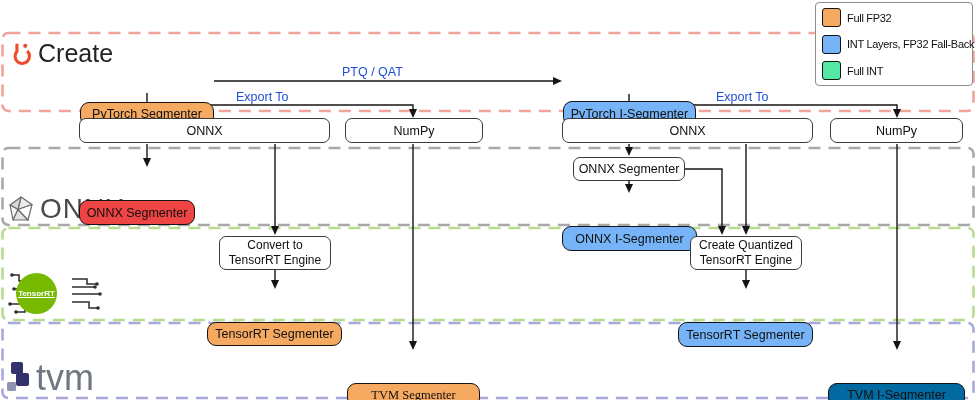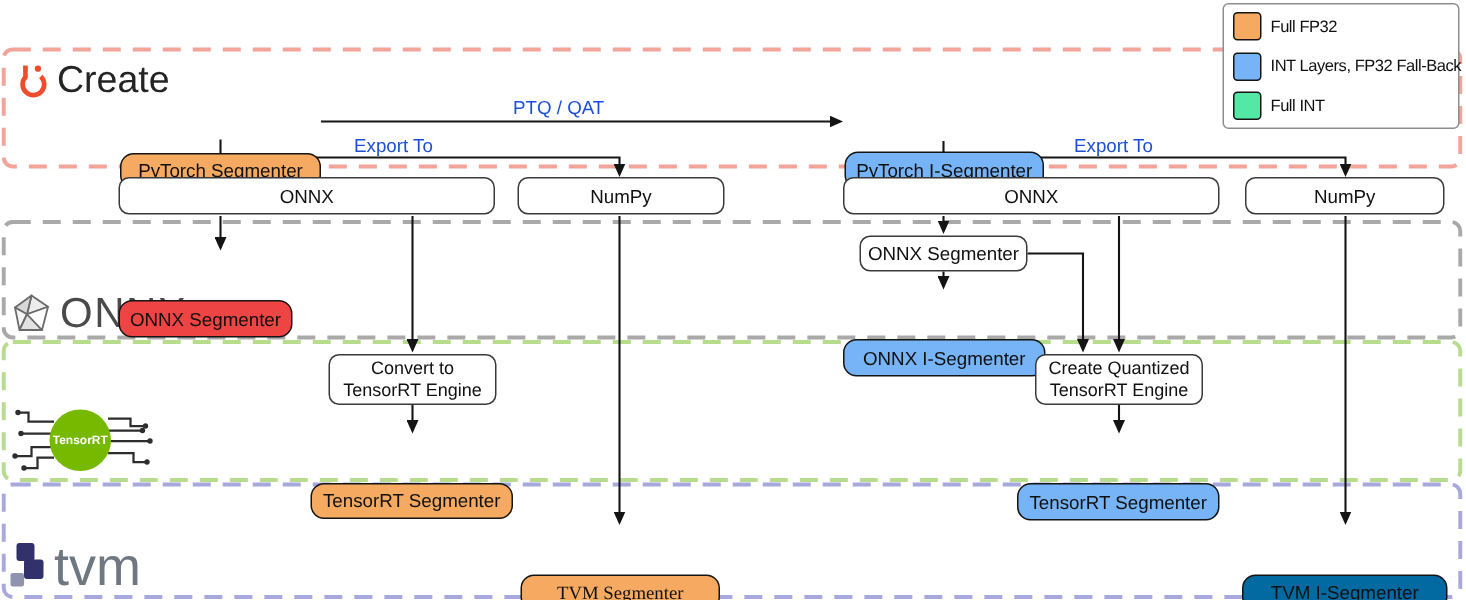--- a/index.html
+++ b/index.html
@@ -34,23 +34,23 @@
   .legend-label { font-size:11px; letter-spacing:-0.3px; white-space:nowrap; color:#101010; }
 
   .pytorch-logo { position:absolute; left:8px; top:40px; display:flex; align-items:center; gap:5px;
     font-size:25px; line-height:26px; color:#242424; }
   .onnx-logo { position:absolute; left:8px; top:194px; display:flex; align-items:center; gap:6px;
     font-size:28px; line-height:30px; color:#4a4a4a; letter-spacing:1px; }
   .tvm-logo { position:absolute; left:6px; top:358px; display:flex; align-items:flex-start; }
   .tvm-text { font-size:36px; line-height:40px; color:#6F7881; margin-left:2px; }
   .trt-logo-wrap { position:absolute; left:6px; top:271px; width:100px; height:48px; }
   .trt-circle {
-    position:absolute; left:27px; top:2px; width:41px; height:41px; border-radius:50%;
+    position:absolute; left:10px; top:2px; width:41px; height:41px; border-radius:50%;
     background:#76B900; color:#fff; font-size:8px; font-weight:bold;
-    display:flex; align-items:center; justify-content:center;
+    display:flex; align-items:center; justify-content:center;text-decoration:underline;
   }
 </style>
 </head>
 <body>
 
 <div class="canvas">
 
   <svg class="layer">
     <defs>
       <marker id="arrow" markerUnits="userSpaceOnUse" markerWidth="9" markerHeight="8" refX="7" refY="4" orient="auto">

